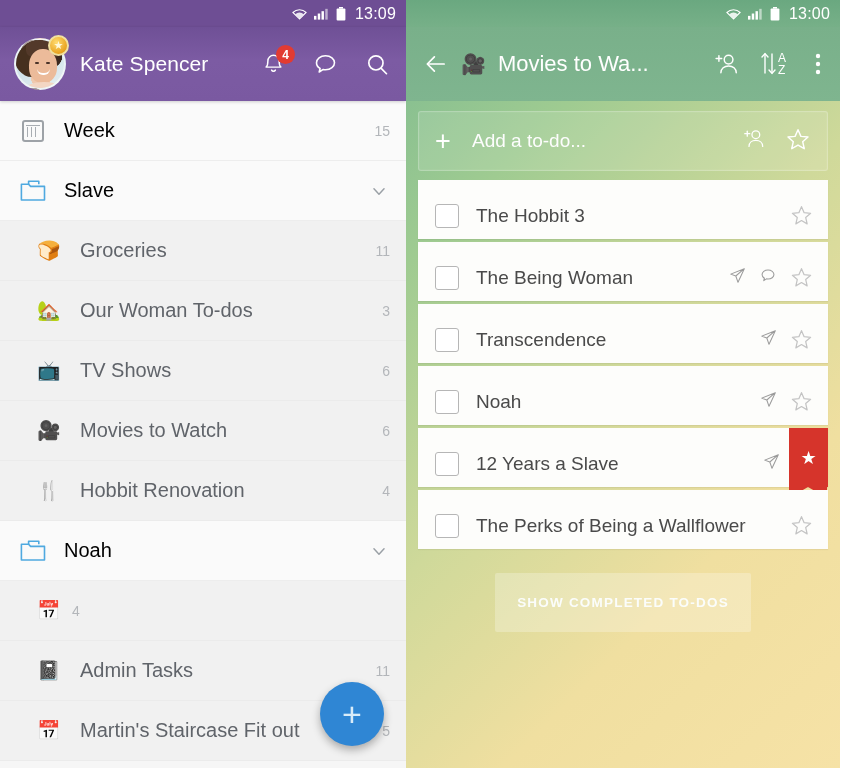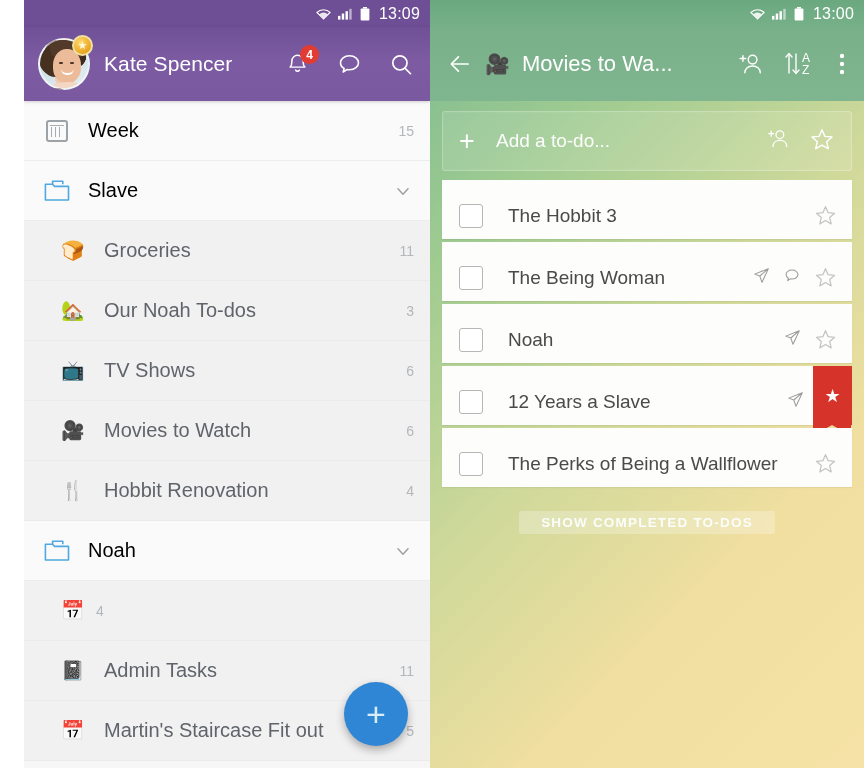--- a/index.html
+++ b/index.html
@@ -7,21 +7,21 @@
     width: 868px; height: 768px;
     font-family: "Liberation Sans", sans-serif;
     overflow: hidden;
     background: #fff;
   }
   .screens { display: flex; width: 868px; height: 768px; }
 
   
   .phone-left {
     width: 406px; height: 768px; position: relative;
-    background: #f7f7f7; overflow: hidden; margin-left: 24px;
+    background: #f7f7f7; overflow: hidden;
   }
   .status-bar {
     height: 27px; display: flex; align-items: center; justify-content: flex-end;
     padding: 0 10px 0 0; gap: 7px;
   }
   .status-bar.purple { background: #6e4e94; }
   .status-bar .clock {
     color: #fff; font-size: 16px; letter-spacing: .2px; margin-left: 2px;
   }
   .sb-icon { display: inline-flex; align-items: center; }
@@ -157,21 +157,20 @@
   }
   .add-todo .plus-ico { color: #fff; font-size: 27px; font-weight: 300; line-height: 1; width: 26px; }
   .add-todo .ph { color: #fdfdfd; font-size: 19px; margin-left: 11px; flex: 1 1 auto; }
   .add-todo .trail { display: flex; align-items: center; gap: 18px; }
 
   .todo-list { margin: 9px 12px 0 12px; display: flex; flex-direction: column; gap: 3px; }
   .todo-row {
     height: 59px; background: #fdfdfb; display: flex; align-items: center;
     padding: 12px 0 0 17px; position: relative; cursor: pointer;
     box-shadow: 0 1px 1px rgba(0,0,0,.05);
-    gap: 8px;
   }
   .checkbox {
     width: 24px; height: 24px; border: 1.6px solid #b6b6b6; border-radius: 3px;
     flex: 0 0 24px; background: #fff; cursor: pointer;
   }
   .todo-label {
     margin-left: 17px; font-size: 19px; color: #4a4a4a; flex: 1 1 auto;
     white-space: nowrap; overflow: hidden;
   }
   .todo-meta { display: flex; align-items: center; gap: 13px; padding-right: 15px; }
@@ -184,21 +183,21 @@
   .ribbon:after {
     content: ""; position: absolute; bottom: -11px; left: 0; width: 0; height: 0;
     border-left: 19.5px solid #d6342b; border-right: 19.5px solid #d6342b;
     border-bottom: 11px solid transparent;
   }
   .ribbon .rstar { position: relative; z-index: 2; color: #fff; font-size: 18px; line-height: 1; }
 
   .show-completed-wrap { display: flex; justify-content: center; margin-top: 24px; }
   .show-completed {
     background: rgba(255,255,255,.26); color: #fbfdfb; border: none;
-    padding: 4px 22px; font-size: 13.5px; font-weight: 700; letter-spacing: 1.2px;
+    padding: 22px 22px; font-size: 13.5px; font-weight: 700; letter-spacing: 1.2px;
     font-family: "Liberation Sans", sans-serif; cursor: pointer; border-radius: 2px;
   }
 </style>
 </head>
 <body>
 
 <div class="screens">
 
   <div class="phone-left">
 
@@ -285,21 +284,21 @@
             </svg>
           </span>
         </div>
         <div class="nav-row child">
           <span class="nav-icon small">🍞</span>
           <span class="nav-label">Groceries</span>
           <span class="nav-count">11</span>
         </div>
         <div class="nav-row child">
           <span class="nav-icon small">🏡</span>
-          <span class="nav-label">Our Noah To-dos</span>
+          <span class="nav-label">Our Woman To-dos</span>
           <span class="nav-count">3</span>
         </div>
         <div class="nav-row child">
           <span class="nav-icon small">📺</span>
           <span class="nav-label">TV Shows</span>
           <span class="nav-count">6</span>
         </div>
         <div class="nav-row child">
           <span class="nav-icon small">🎥</span>
           <span class="nav-label">Movies to Watch</span>
@@ -454,20 +453,34 @@
               </svg></span>
             <span class="star-btn">
               <svg width="23" height="23" viewBox="0 0 24 24">
                 <polygon points="12,2.8 14.75,9.1 21.5,9.7 16.4,14.15 17.9,20.7 12,17.25 6.1,20.7 7.6,14.15 2.5,9.7 9.25,9.1" fill="none" stroke="#c4c4c4" stroke-width="1.3" stroke-linejoin="round"></polygon>
               </svg>
             </span>
           </span>
         </div>
         <div class="todo-row">
           <span class="checkbox"></span>
+          <span class="todo-label">Transcendence</span>
+          <span class="todo-meta">
+            <span><svg width="17" height="17" viewBox="0 0 20 20">
+                <path d="M18 2 2 8.4l6 2.2L18 2Zm0 0-7.4 16-2.6-7.4L18 2Z" fill="none" stroke="#9b9b9b" stroke-width="1.2" stroke-linejoin="round"></path>
+              </svg></span>
+            <span class="star-btn">
+              <svg width="23" height="23" viewBox="0 0 24 24">
+                <polygon points="12,2.8 14.75,9.1 21.5,9.7 16.4,14.15 17.9,20.7 12,17.25 6.1,20.7 7.6,14.15 2.5,9.7 9.25,9.1" fill="none" stroke="#c4c4c4" stroke-width="1.3" stroke-linejoin="round"></polygon>
+              </svg>
+            </span>
+          </span>
+        </div>
+        <div class="todo-row">
+          <span class="checkbox"></span>
           <span class="todo-label">Noah</span>
           <span class="todo-meta">
             <span><svg width="17" height="17" viewBox="0 0 20 20">
                 <path d="M18 2 2 8.4l6 2.2L18 2Zm0 0-7.4 16-2.6-7.4L18 2Z" fill="none" stroke="#9b9b9b" stroke-width="1.2" stroke-linejoin="round"></path>
               </svg></span>
             <span class="star-btn">
               <svg width="23" height="23" viewBox="0 0 24 24">
                 <polygon points="12,2.8 14.75,9.1 21.5,9.7 16.4,14.15 17.9,20.7 12,17.25 6.1,20.7 7.6,14.15 2.5,9.7 9.25,9.1" fill="none" stroke="#c4c4c4" stroke-width="1.3" stroke-linejoin="round"></polygon>
               </svg>
             </span>

